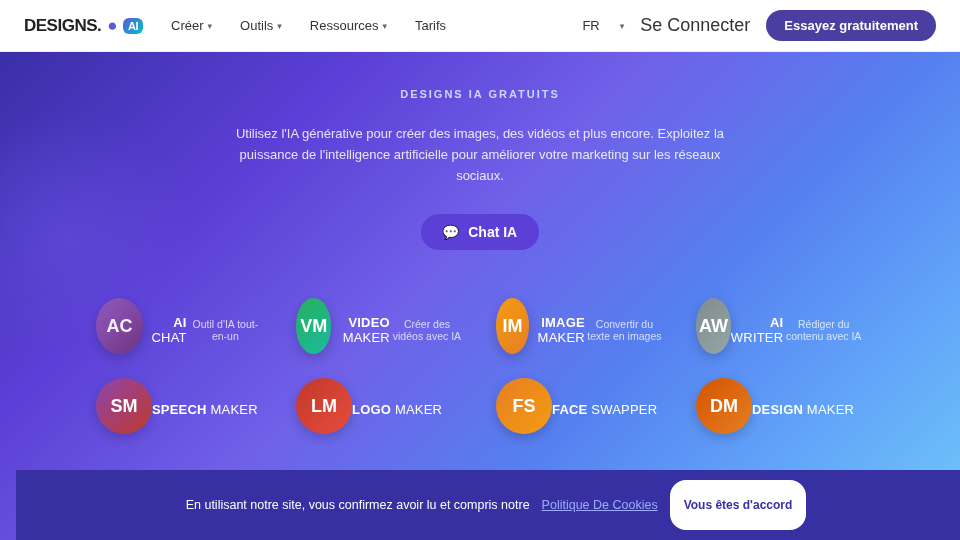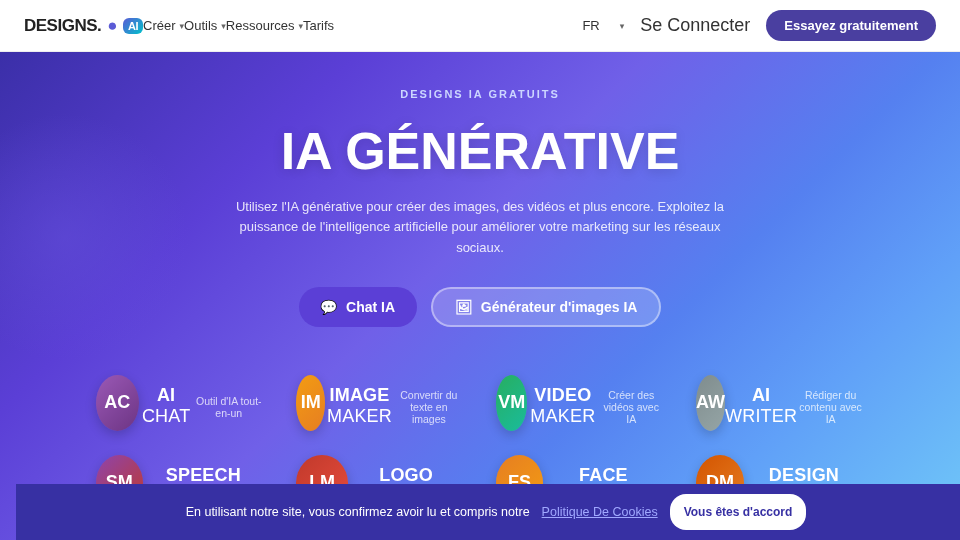--- a/index.html
+++ b/index.html
@@ -4,21 +4,21 @@
   <style>
     * { margin: 0; padding: 0; box-sizing: border-box; }
     body { font-family: 'Segoe UI', Arial, sans-serif; width: 960px; height: 540px; overflow: hidden; background: #fff; }
 
     
     .navbar {
       display: flex; align-items: center; justify-content: space-between;
       padding: 0 24px; height: 52px; background: #fff;
       border-bottom: 1px solid #eee; position: relative; z-index: 10;
     }
-    .navbar-left { display: flex; align-items: center; }
+    .navbar-left { display: flex; align-items: center; gap: 28px; }
     .logo { display: flex; align-items: center; gap: 6px; font-weight: 900; font-size: 17px; color: #222; letter-spacing: -0.5px; }
     .logo-dot { color: #5b5bd6; }
     .logo-ai {
       background: linear-gradient(135deg, #5b5bd6, #00c2cb);
       border-radius: 6px; color: #fff; font-size: 11px; font-weight: 700;
       padding: 2px 5px;
     }
     .nav-item { display: flex; align-items: center; gap: 4px; font-size: 13px; color: #333; cursor: pointer; font-weight: 500; }
     .chevron { font-size: 9px; color: #666; }
     .navbar-right { display: flex; align-items: center; gap: 16px; }
@@ -76,37 +76,37 @@
       display: flex; flex-direction: row; align-items: center;
       padding: 12px 16px 4px; cursor: pointer;
     }
     .tool-icon {
       width: 56px; height: 56px; border-radius: 50%;
       display: flex; align-items: center; justify-content: center;
       font-size: 18px; font-weight: 800; color: #fff; margin-bottom: 8px;
       box-shadow: 0 4px 12px rgba(0,0,0,0.2);
     }
     .tool-name {
-      font-size: 18px; font-weight: 700; color: #fff; text-align: center;
+      font-size: 13px; font-weight: 700; color: #fff; text-align: right;
       margin-bottom: 1px; letter-spacing: 0.2px;
     }
     .tool-name span { font-weight: 400; }
     .tool-desc { font-size: 10.5px; color: rgba(255,255,255,0.75); text-align: center; }
 
     
     .cookie-bar {
       position: fixed; bottom: 0; left: 16px; width: 960px;
       background: #3730a3; color: #fff;
       display: flex; align-items: center; justify-content: center;
       gap: 12px; padding: 10px 24px; font-size: 12.5px; z-index: 100;
     }
     .cookie-link { color: #a0a8ff; text-decoration: underline; cursor: pointer; }
     .cookie-accept {
       background: #fff; color: #3730a3; border: none; border-radius: 16px;
-      padding: 11px 14px; font-size: 12px; font-weight: 600; cursor: pointer;
+      padding: 18px 14px; font-size: 12px; font-weight: 600; cursor: pointer;
     }
 
     
     .icon-chat::before { content: '💬'; font-size: 14px; }
     .icon-img::before { content: '🖼'; font-size: 14px; }
   </style>
 </head>
 <body>
 
 <nav class="navbar">
@@ -137,47 +137,42 @@
       <span>FR</span>
       <span class="chevron">▾</span>
     </div>
     <button class="connect-btn">Se Connecter</button>
     <button class="try-btn">Essayez gratuitement</button>
   </div>
 </nav>
 
 <section class="hero">
   <p class="hero-subtitle">DESIGNS IA GRATUITS</p>
-  <h1 class="hero-title">IA GÉNÉRATIVE</h1>
   <p class="hero-desc">Utilisez l'IA générative pour créer des images, des vidéos et plus encore. Exploitez la puissance de l'intelligence artificielle pour améliorer votre marketing sur les réseaux sociaux.</p>
   <div class="hero-buttons">
     <button class="btn-chat">
       <span class="icon-chat"></span>
       <span>Chat IA</span>
     </button>
-    <button class="btn-generator">
-      <span class="icon-img"></span>
-      <span>Générateur d'images IA</span>
-    </button>
   </div>
   <div class="tools-grid" id="tools-grid">
       <div class="tool-item">
         <div class="tool-icon" style="background: linear-gradient(135deg, rgb(155, 89, 182), rgb(108, 52, 131));">AC</div>
         <div class="tool-name">AI<span> CHAT</span></div>
         <div class="tool-desc">Outil d'IA tout-en-un</div>
       </div>
       <div class="tool-item">
+        <div class="tool-icon" style="background: linear-gradient(135deg, rgb(39, 174, 96), rgb(26, 188, 156));">VM</div>
+        <div class="tool-name">VIDEO<span> MAKER</span></div>
+        <div class="tool-desc">Créer des vidéos avec IA</div>
+      </div>
+      <div class="tool-item">
         <div class="tool-icon" style="background: linear-gradient(135deg, rgb(243, 156, 18), rgb(230, 126, 34));">IM</div>
         <div class="tool-name">IMAGE<span> MAKER</span></div>
         <div class="tool-desc">Convertir du texte en images</div>
-      </div>
-      <div class="tool-item">
-        <div class="tool-icon" style="background: linear-gradient(135deg, rgb(39, 174, 96), rgb(26, 188, 156));">VM</div>
-        <div class="tool-name">VIDEO<span> MAKER</span></div>
-        <div class="tool-desc">Créer des vidéos avec IA</div>
       </div>
       <div class="tool-item">
         <div class="tool-icon" style="background: linear-gradient(135deg, rgb(127, 140, 141), rgb(149, 165, 166));">AW</div>
         <div class="tool-name">AI<span> WRITER</span></div>
         <div class="tool-desc">Rédiger du contenu avec IA</div>
       </div>
       <div class="tool-item">
         <div class="tool-icon" style="background: linear-gradient(135deg, rgb(142, 68, 173), rgb(192, 57, 43));">SM</div>
         <div class="tool-name">SPEECH<span> MAKER</span></div>
       </div>

